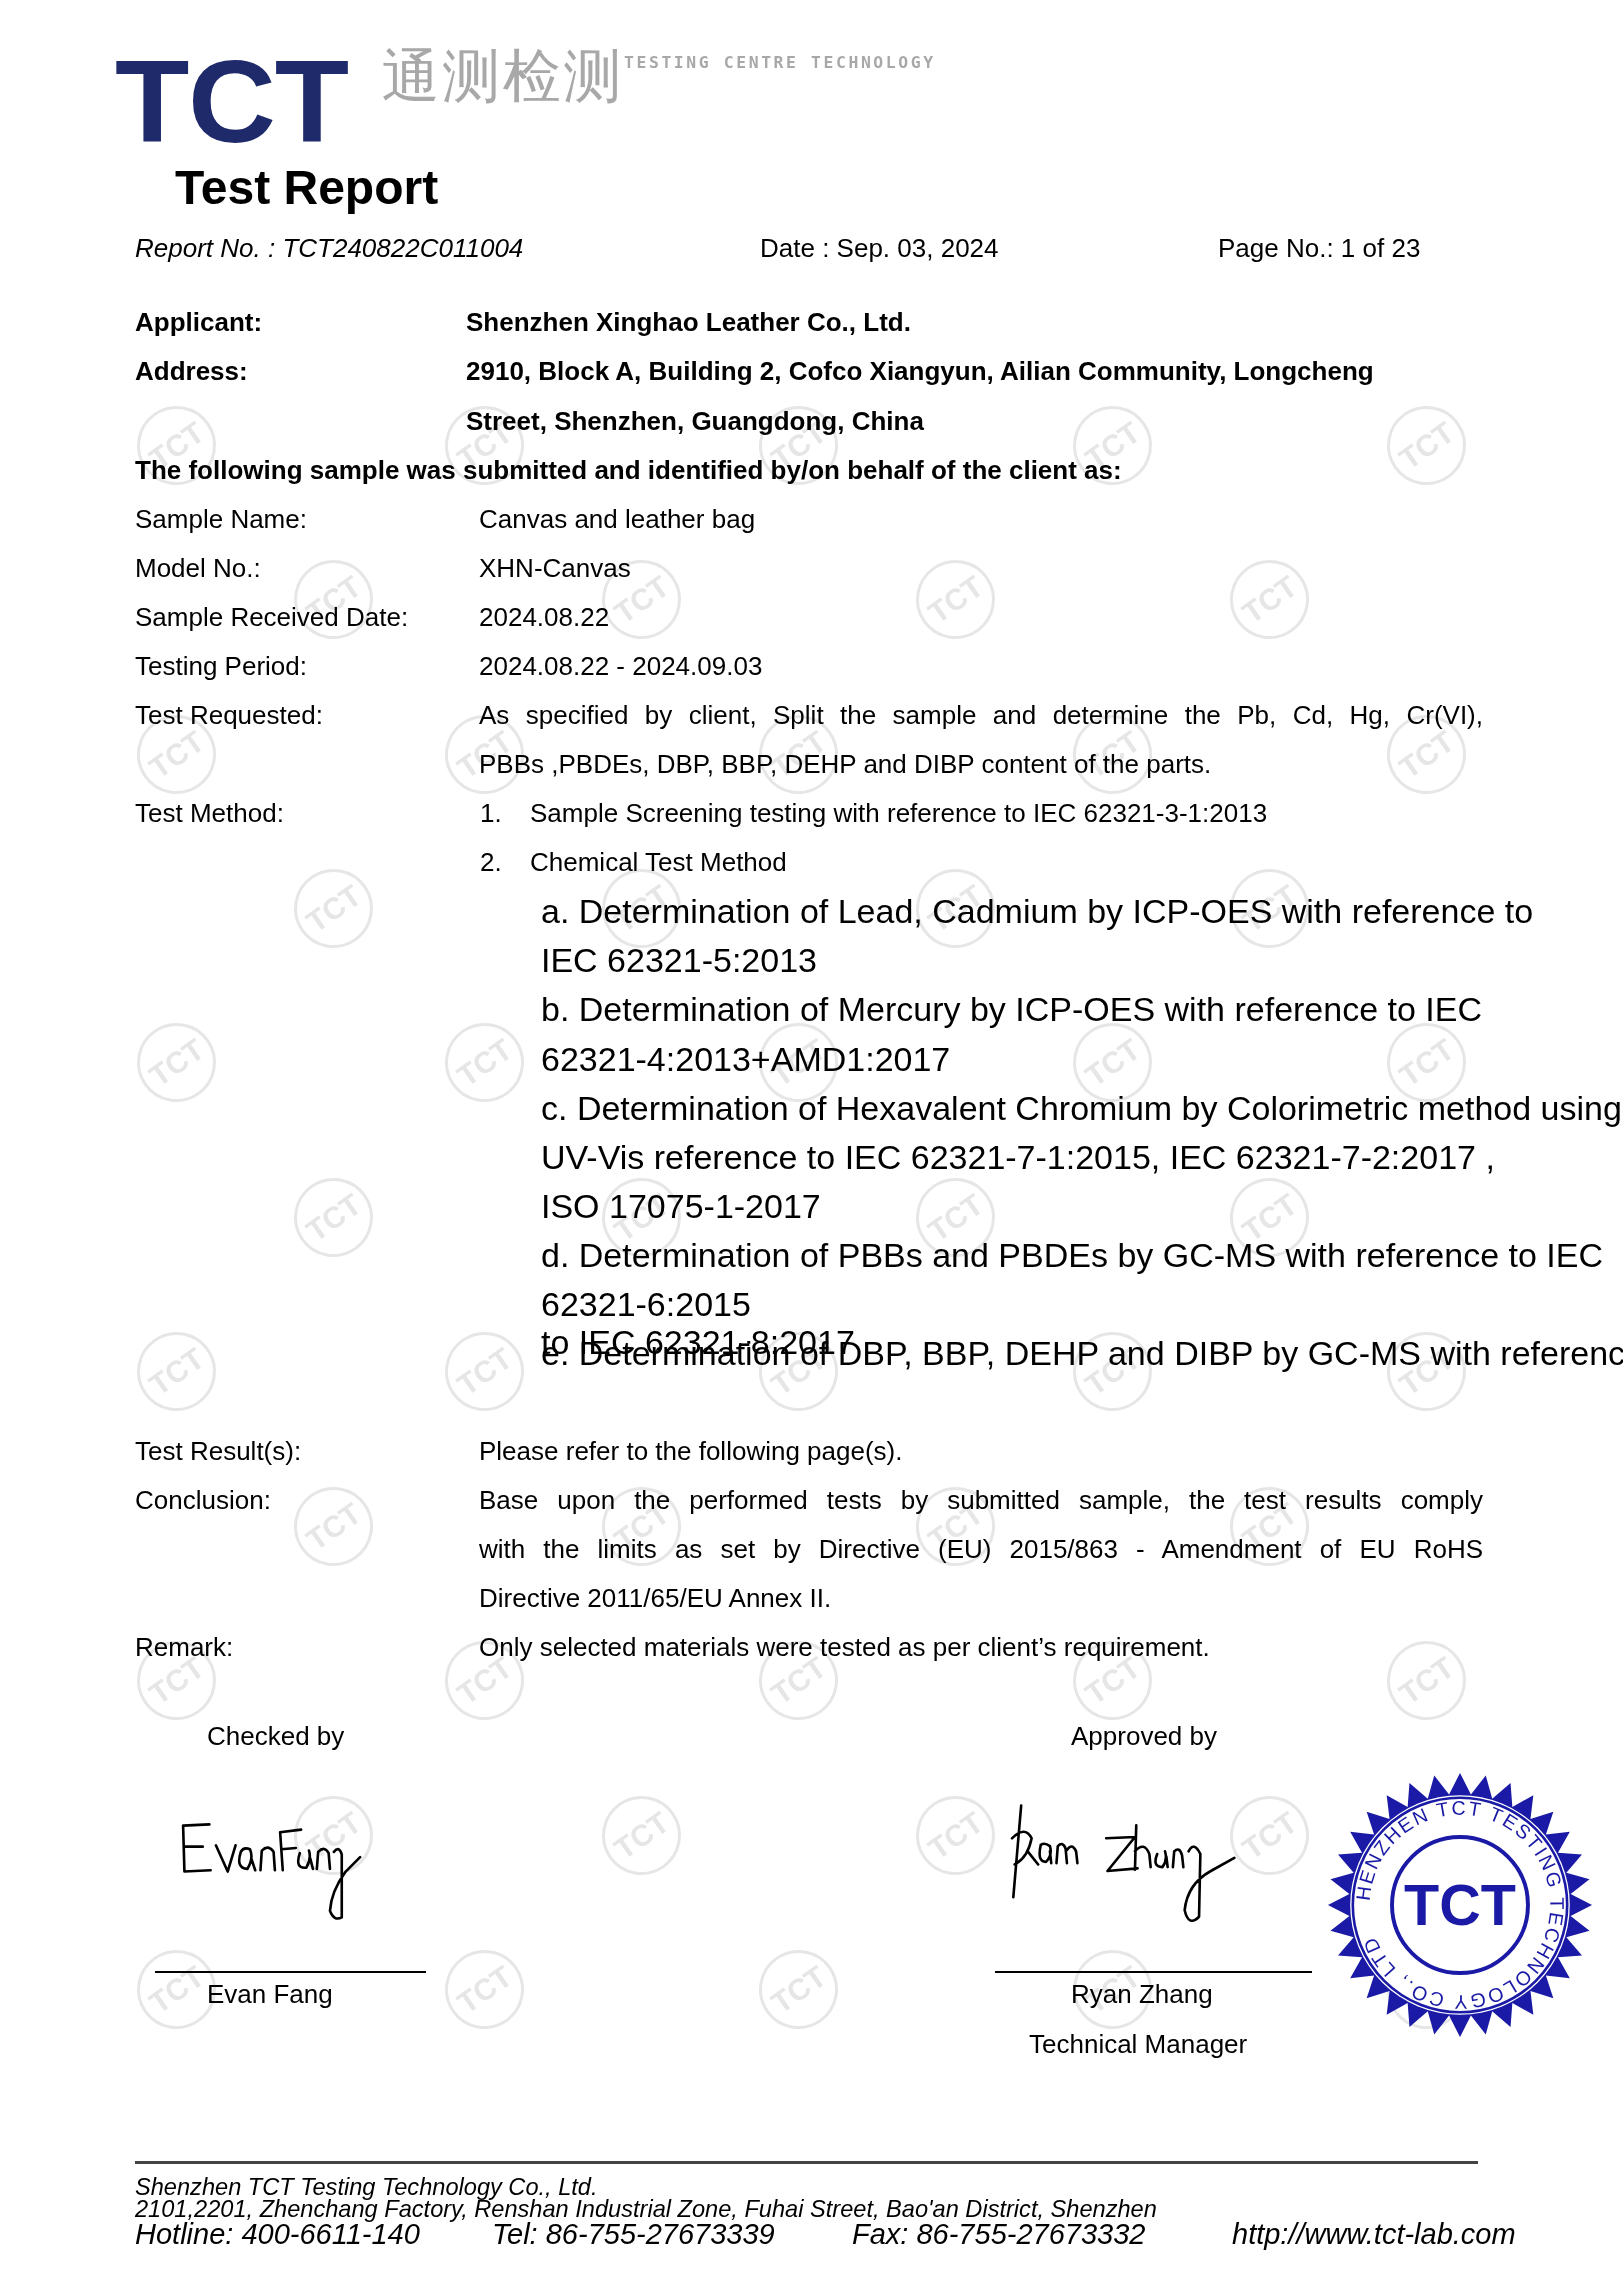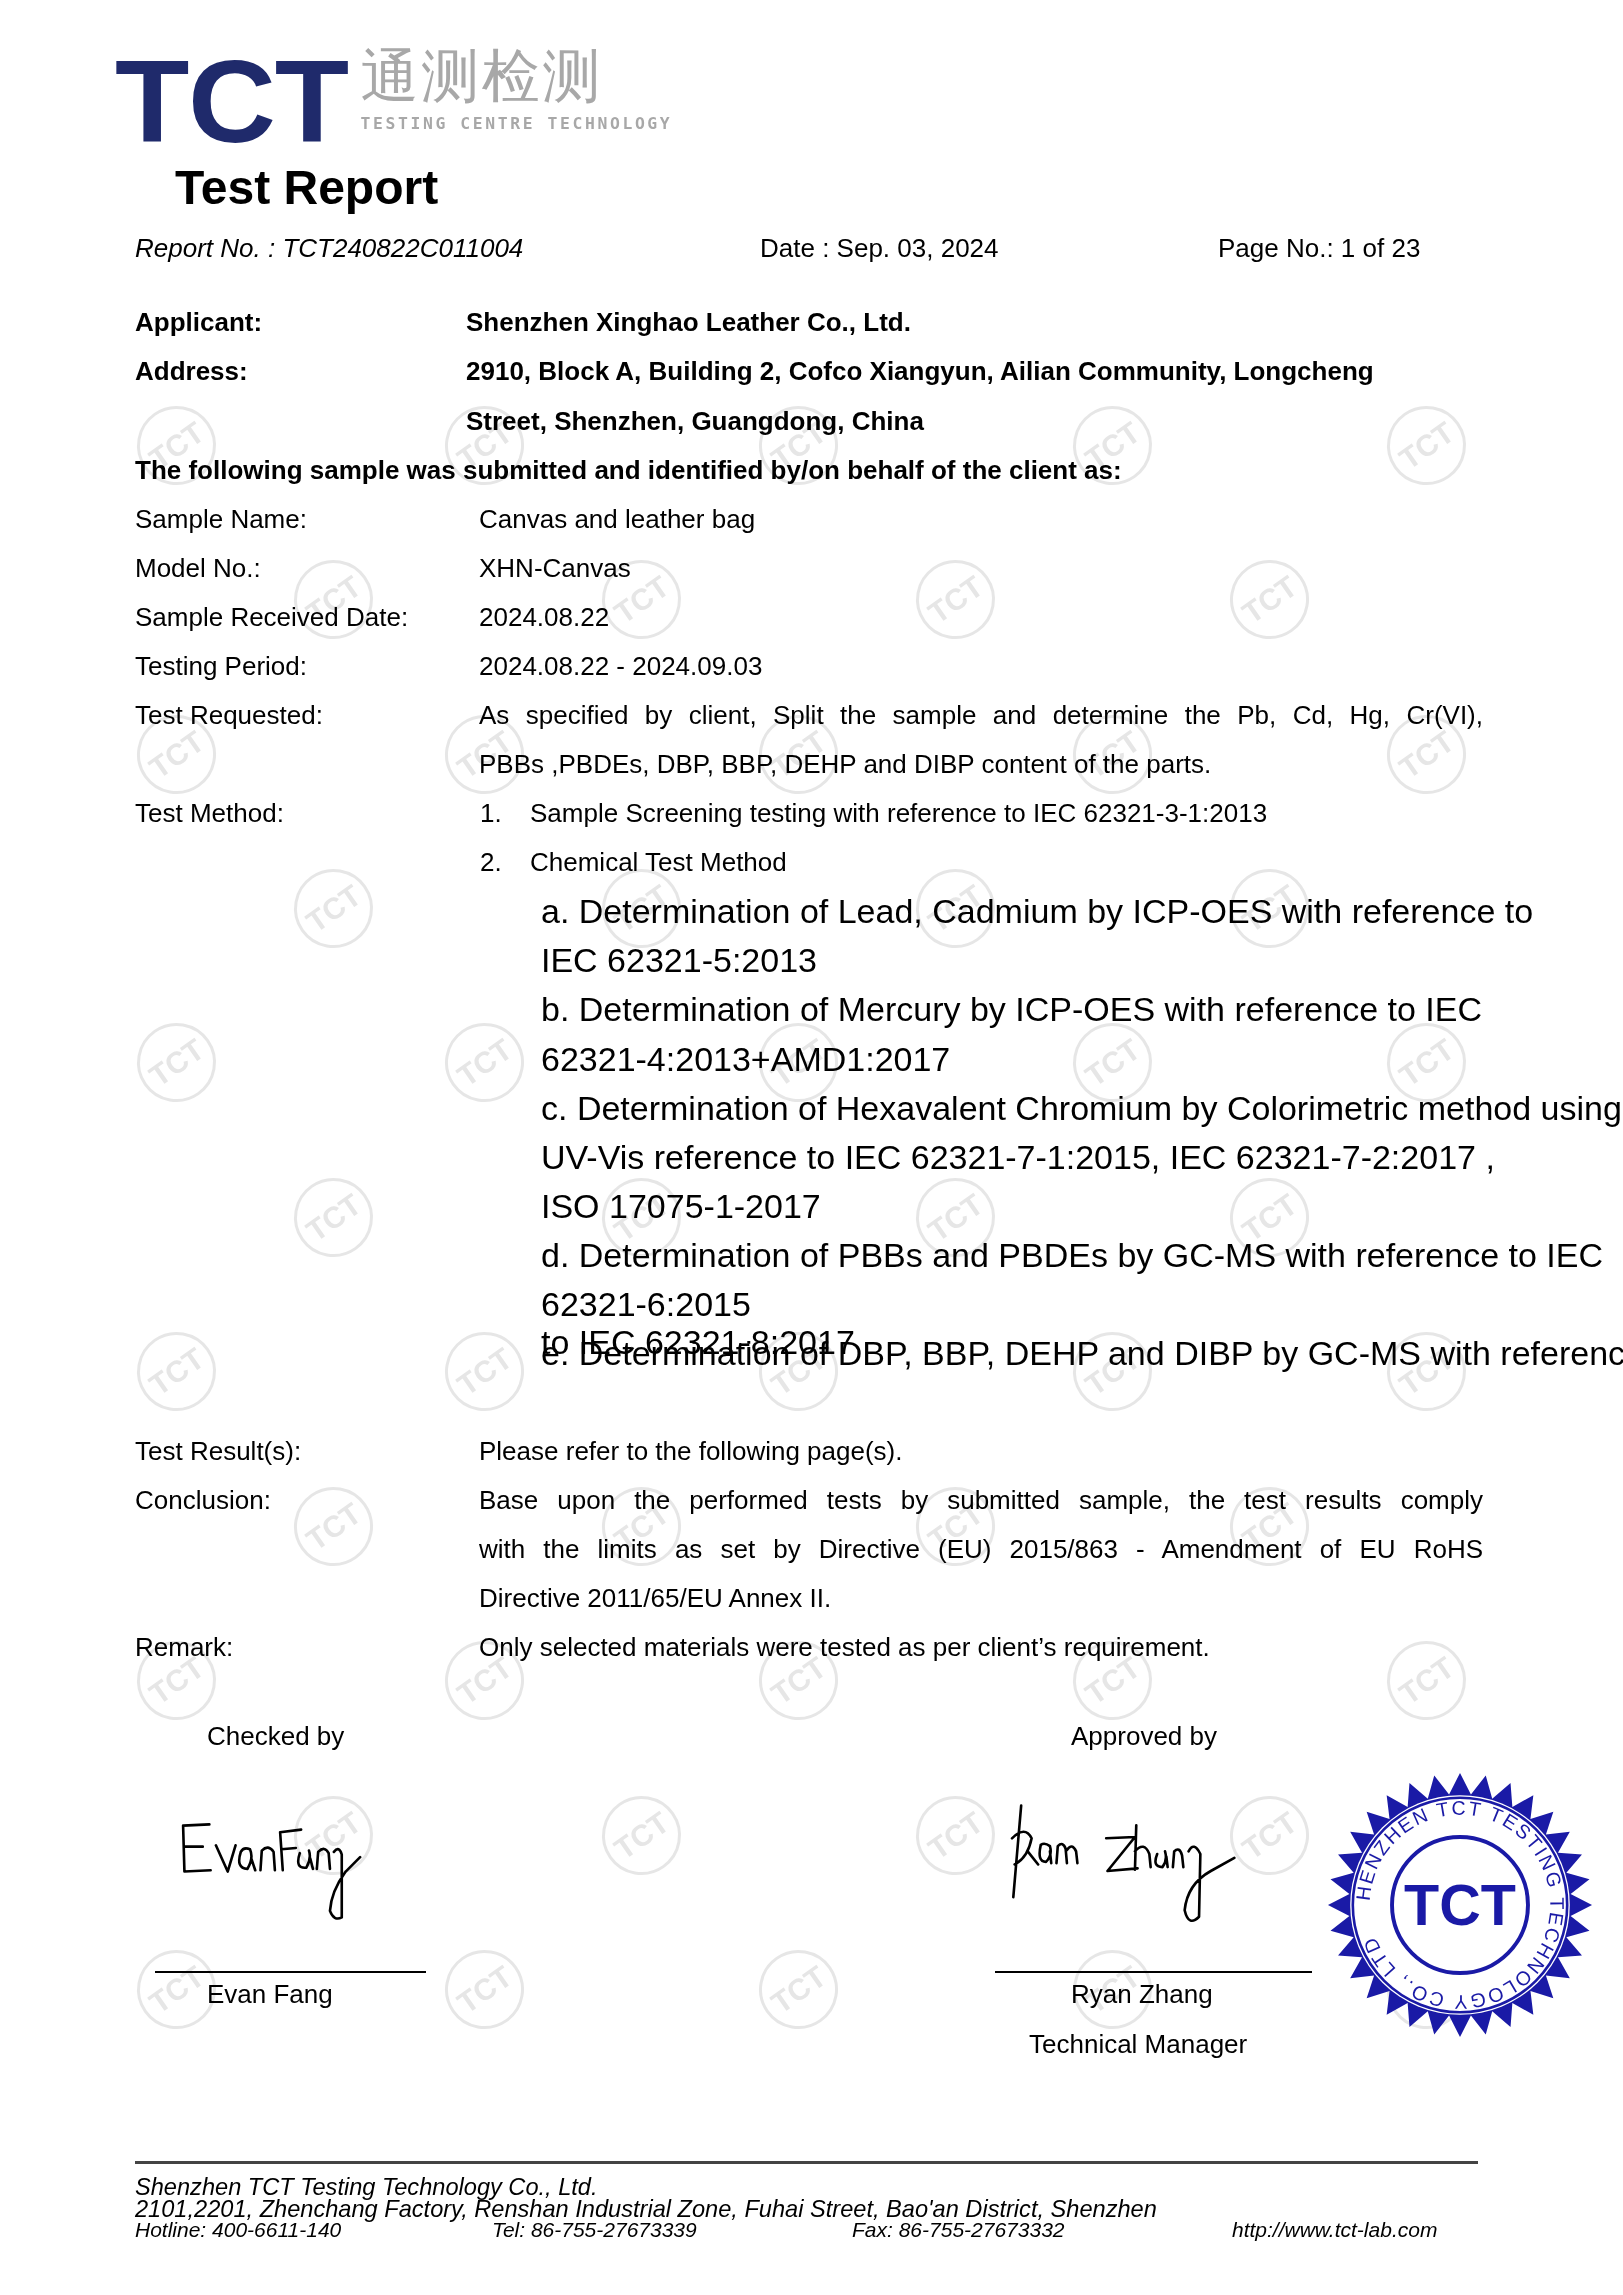--- a/index.html
+++ b/index.html
@@ -2,21 +2,21 @@
 <html style="font-size:10.5px"><head>
 <meta charset="utf-8">
 <style>
   html, body { margin: 0; padding: 0; background: #ffffff; }
   body { width: 1623px; height: 2295px; position: relative; overflow: hidden; font-family: "Liberation Sans", sans-serif; color: #000; }
   .watermarks { position: absolute; inset: 0; pointer-events: none; }
   .wm { position: absolute; width: 79px; height: 79px; border: 3.3px solid #e6e6e6; border-radius: 50%; box-sizing: border-box; transform: rotate(-35deg); color: #e6e6e6; font-weight: bold; font-size: 30px; display: flex; align-items: center; justify-content: center; }
 
   .logo { position: absolute; left: 115px; top: 44px; display: flex; align-items: flex-start; }
   .logo-tct { font-family: "Liberation Sans", sans-serif; font-weight: bold; color: #1f2a6b; font-size: 116px; line-height: 1; letter-spacing: -1.3px; transform: scaleX(1.05); transform-origin: left; margin-top: 0px; }
-  .logo-right { margin-left: 24px; display: flex; flex-direction: column; }
+  .logo-right { margin-left: 45px; display: flex; }
   .logo-cn { color: #a8a8a8; font-size: 58px; line-height: 1; letter-spacing: 2.6px; font-family: "DejaVu Sans", sans-serif; margin-top: 2.6px; }
   .logo-en { color: #a8a8a8; font-size: 16.4px; letter-spacing: 2.6px; margin-top: 9.2px; font-family: "DejaVu Sans Mono", monospace; font-weight: bold; }
 
   .title { position: absolute; left: 135px; top: 160px; font-size: 48px; font-weight: bold; margin-left: 40px; }
   .meta { position: absolute; top: 233px; font-size: 26px; }
   .meta.r { left: 135px; font-style: italic; } .meta.d { left: 760px; } .meta.p { left: 1218px; }
 
   .row { position: absolute; left: 135px; font-size: 26px; line-height: 49px; }
   .row .lbl { position: absolute; left: 0; white-space: nowrap; }
   .row .val { position: absolute; left: 344px; white-space: nowrap; }
@@ -28,21 +28,21 @@
   .numtxt { position: absolute; left: 530px; font-size: 26px; line-height: 49px; white-space: nowrap; }
 
   .sig-label { position: absolute; font-size: 26px; text-align: right; }
   .sig-line { position: absolute; height: 2px; background: #000; }
   .sig-svg { position: absolute; }
 
   .stamp { position: absolute; left: 1326px; top: 1771px; width: 268px; height: 268px; }
 
   .footer-rule { position: absolute; left: 135px; top: 2161px; width: 1343px; height: 3.3px; background: #444; }
   .foot { position: absolute; font-size: 23.6px; font-style: italic; left: 135px; }
-  .foot-c { position: absolute; font-size: 21px; font-style: italic; top: 2218px; }
+  .foot-c { position: absolute; font-size: 29px; font-style: italic; top: 2218px; }
 </style>
 </head>
 <body>
 
 <div class="watermarks" id="wm-layer">
     <div class="wm" style="left: 137px; top: 406px;">TCT</div>
     <div class="wm" style="left: 445px; top: 406px;">TCT</div>
     <div class="wm" style="left: 759px; top: 406px;">TCT</div>
     <div class="wm" style="left: 1073px; top: 406px;">TCT</div>
     <div class="wm" style="left: 1387px; top: 406px;">TCT</div>

